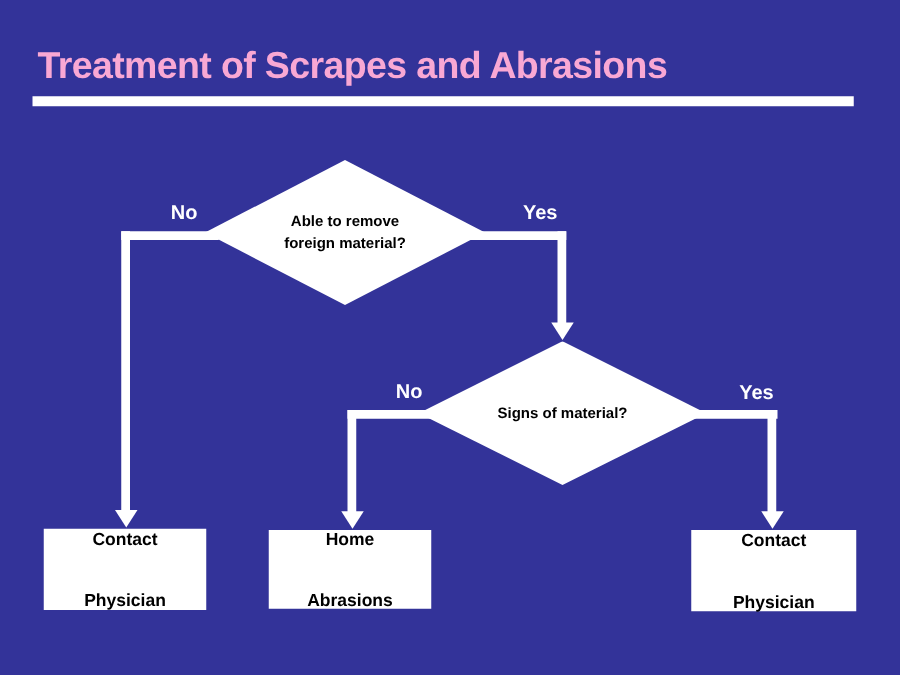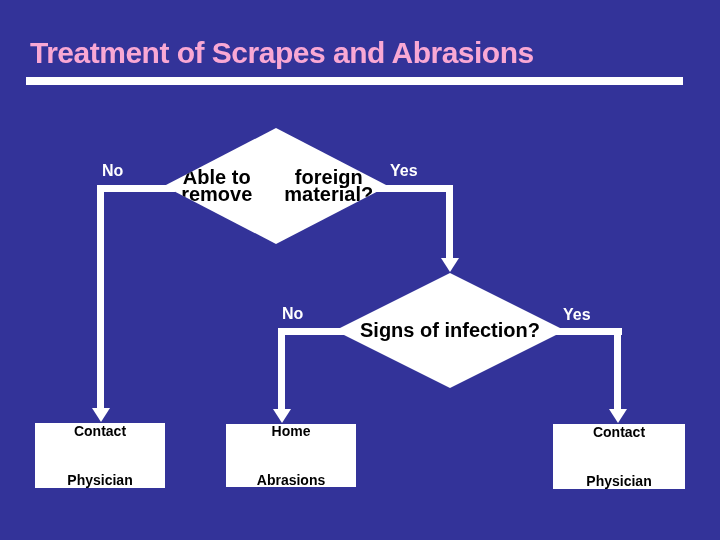--- a/index.html
+++ b/index.html
@@ -28,38 +28,38 @@
     top: 77px;
     width: 657px;
     height: 8px;
     background: #ffffff;
   }
   .diamond {
     position: absolute;
     background: #ffffff;
     clip-path: polygon(50% 0%, 100% 50%, 50% 100%, 0% 50%);
     display: flex;
-    flex-direction: row;
+    flex-direction: column;
     align-items: center;
     justify-content: center;
     text-align: center;
     color: #000000;
     font-weight: bold;
-    font-size: 20px;
+    font-size: 12px;
     line-height: 17px;
   }
   .diamond-1 { left: 164px; top: 128px; width: 224px; height: 116px; }
   .diamond-2 { left: 335px; top: 273px; width: 230px; height: 115px; }
   .branch-label {
     position: absolute;
     width: 56px;
     color: #ffffff;
     font-weight: bold;
     font-size: 16px;
-    text-align: left;
+    text-align: right;
   }
   .label-no-1  { left: 102px; top: 162px; }
   .label-yes-1 { left: 390px; top: 162px; }
   .label-no-2  { left: 282px; top: 305px; }
   .label-yes-2 { left: 563px; top: 306px; }
   .seg {
     position: absolute;
     background: #ffffff;
   }
   .arrowhead {
@@ -78,21 +78,21 @@
     align-items: center;
     justify-content: center;
     text-align: center;
     color: #000000;
     font-weight: bold;
     font-size: 14px;
     line-height: 17px;
     gap: 32px;
   }
   .box-1 { left: 35px;  top: 423px; width: 130px; height: 65px; }
-  .box-2 { left: 226px; top: 424px; width: 130px; height: 63px; }
+  .box-2 { left: 215px; top: 424px; width: 130px; height: 63px; }
   .box-3 { left: 553px; top: 424px; width: 132px; height: 65px; }
 </style>
 </head>
 <body>
 
 <div class="slide">
 
   <div class="title">Treatment of Scrapes and Abrasions</div>
   <div class="title-bar"></div>
 
@@ -111,21 +111,21 @@
   <div class="seg" style="left:552px; top:328px; width:70px; height:7px;"></div>
   <div class="seg" style="left:614px; top:328px; width:7px; height:82px;"></div>
   <div class="arrowhead" style="left:609px; top:409px;"></div>
 
   <div class="diamond diamond-1">
     <span>Able to remove</span>
     <span>foreign material?</span>
   </div>
 
   <div class="diamond diamond-2">
-    <span>Signs of infection?</span>
+    <span>Signs of material?</span>
   </div>
 
   <div class="branch-label label-no-1">No</div>
   <div class="branch-label label-yes-1">Yes</div>
   <div class="branch-label label-no-2">No</div>
   <div class="branch-label label-yes-2">Yes</div>
 
   <div class="outcome-box box-1">
     <span>Contact</span>
     <span>Physician</span>

